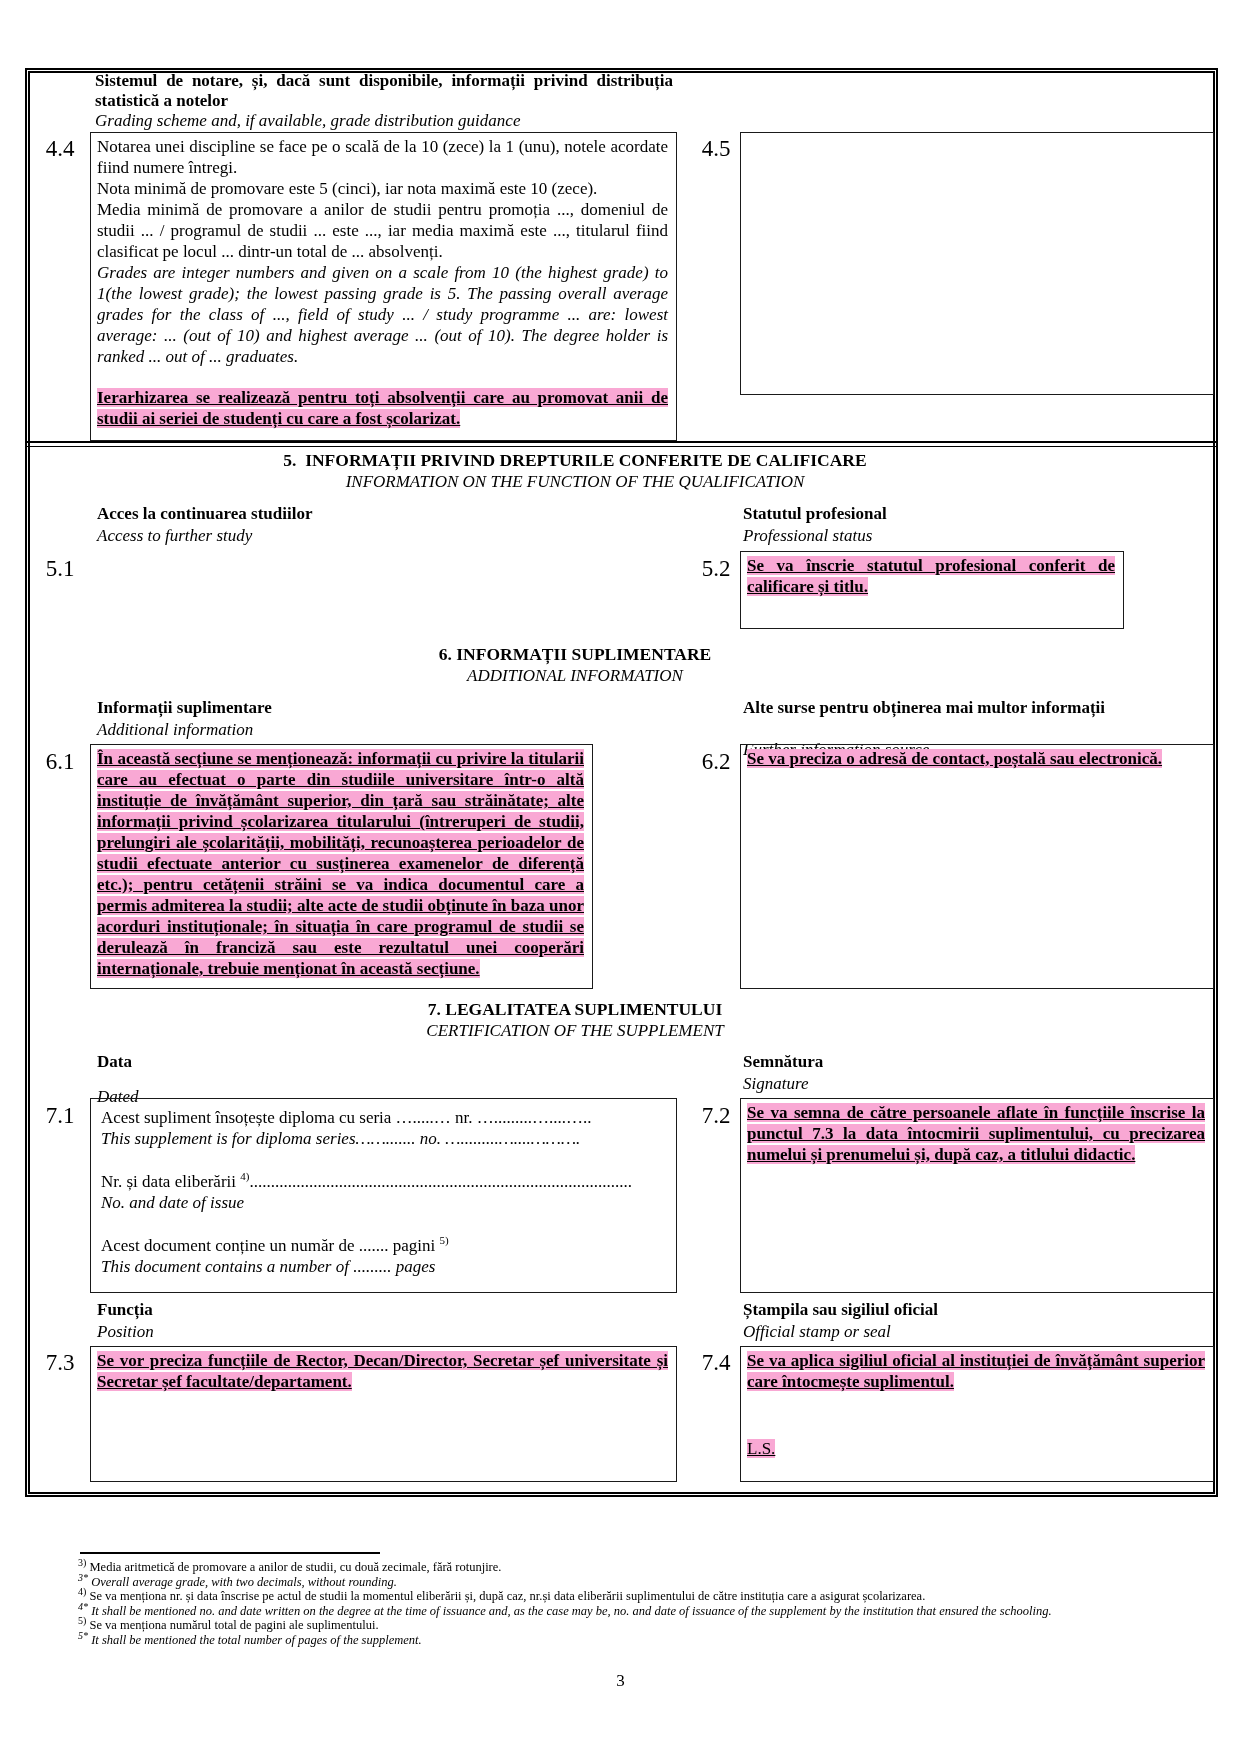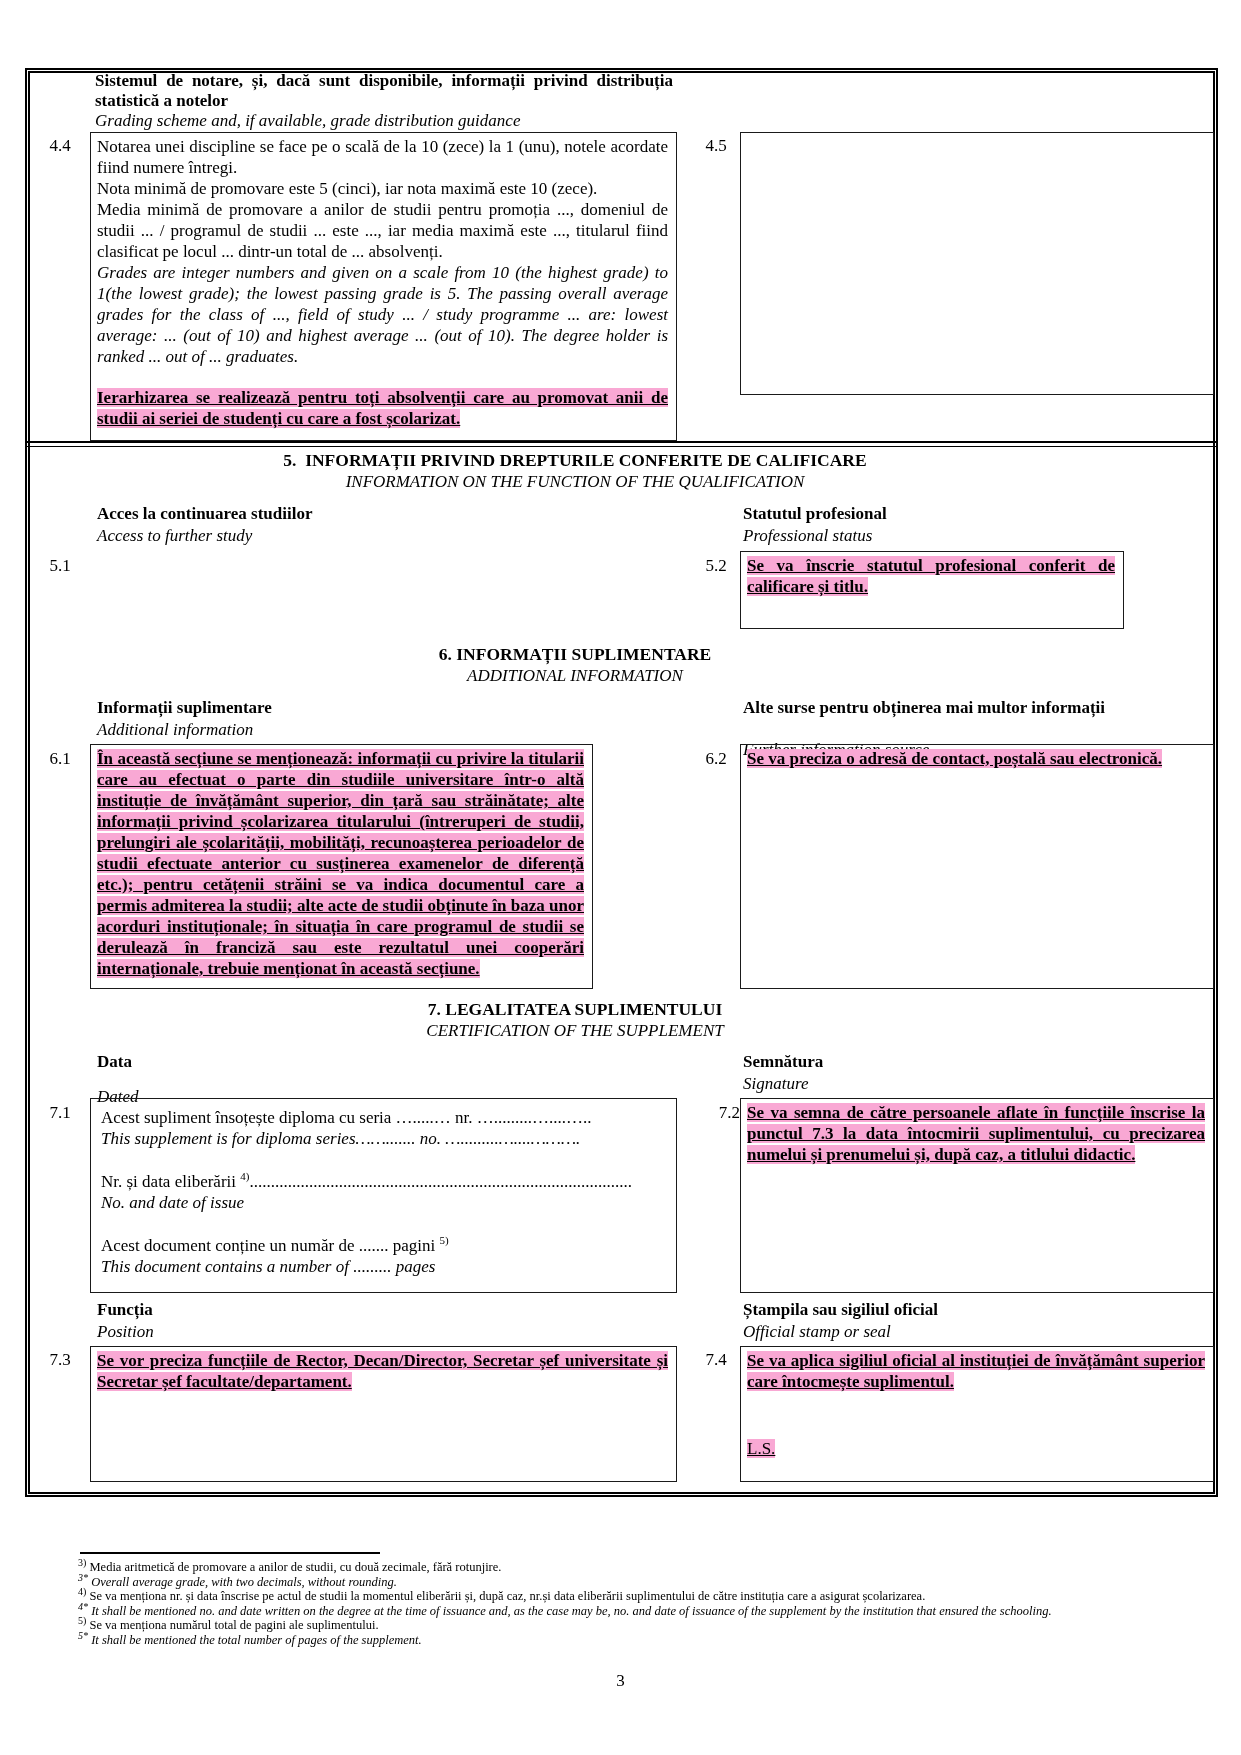--- a/index.html
+++ b/index.html
@@ -5,21 +5,21 @@
   html,body{margin:0;padding:0;background:#e8e8e8;}
   .page{
     position:relative;width:1241px;height:1755px;background:#ffffff;
     font-family:"Liberation Serif", serif;color:#000;font-size:17px;
     margin:0 auto;overflow:hidden;
   }
   .abs{position:absolute;box-sizing:border-box;}
   .frame{border:5px double #000;}
   .sep{border-top:2px solid #000;border-bottom:1.5px solid #000;height:6px;}
   .cell{border:1.5px solid #1a1a1a;padding:3px 8px 0 6px;line-height:21px;}
-  .num{width:48px;text-align:center;font-size:17px;}
+  .num{width:48px;text-align:center;font-size:23px;}
   .just{text-align:justify;margin:0;}
   .it{font-style:italic;}
   .bd{font-weight:bold;}
   .hl{background:#f9a8d4;text-decoration:underline;}
   .note{font-weight:bold;}
   .sec-title{left:25px;width:1100px;text-align:center;font-weight:bold;font-size:17.5px;}
   .sec-sub{left:25px;width:1100px;text-align:center;font-style:italic;font-size:17px;}
   .colhead{font-weight:bold;font-size:17px;white-space:nowrap;}
   .colsub{font-style:italic;font-size:17px;white-space:nowrap;}
   .gap22{margin-top:22px;}
@@ -106,21 +106,21 @@
   <div class="abs num" style="left:36px;top:1103px;">7.1</div>
   <div class="abs cell" style="left:90px;top:1098px;width:587px;height:195px;padding:8px 10px 0 10px;">
     <p>Acest supliment însoțește diploma cu seria ….....… nr. ….........…....…..</p>
     <p class="it">This supplement is for diploma series……....... no. ….........…....……….</p>
     <p class="gap22"><span>Nr. și data eliberării </span><sup>4)</sup><span>..........................................................................................</span></p>
     <p class="it">No. and date of issue</p>
     <p class="gap22"><span>Acest document conține un număr de ....... pagini </span><sup>5)</sup></p>
     <p class="it">This document contains a number of ......... pages</p>
   </div>
 
-  <div class="abs num" style="left:692px;top:1103px;text-align:right;">7.2</div>
+  <div class="abs num" style="left:692px;top:1103px;">7.2</div>
   <div class="abs cell" style="left:740px;top:1098px;width:474px;height:195px;">
     <p class="just"><span class="hl note">Se va semna de către persoanele aflate în funcțiile înscrise la punctul 7.3 la data întocmirii suplimentului, cu precizarea numelui și prenumelui și, după caz, a titlului didactic.</span></p>
   </div>
 
   <div class="abs colhead" style="left:97px;top:1300px;">Funcția</div>
   <div class="abs colsub" style="left:97px;top:1322px;">Position</div>
   <div class="abs colhead" style="left:743px;top:1300px;">Ștampila sau sigiliul oficial</div>
   <div class="abs colsub" style="left:743px;top:1322px;">Official stamp or seal</div>
 
   <div class="abs num" style="left:36px;top:1350px;">7.3</div>

